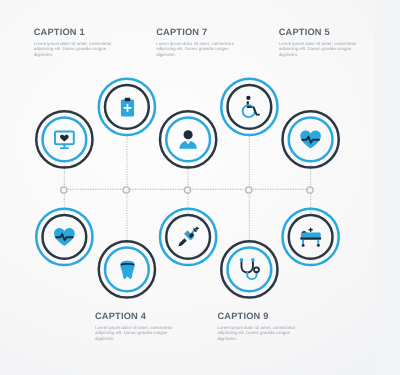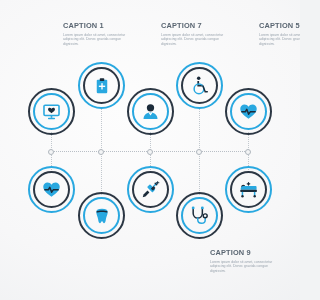--- a/index.html
+++ b/index.html
@@ -7,21 +7,21 @@
     width:300px;height:300px;overflow:hidden;
     font-family:"Liberation Sans",sans-serif;
     background:#f2f3f4;
   }
   #stage{
     position:relative;width:300px;height:300px;
     background:
       radial-gradient(ellipse 150% 120% at 42% 38%, #fdfdfd 0%, #f7f7f8 42%, #eceef0 78%, #e4e6e9 100%);
   }
   
-  .cap{position:absolute;margin-left:36px;}
+  .cap{position:absolute;}
   .cap .cap-title{
     font-size:7.4px;font-weight:700;letter-spacing:0.15px;
     color:#5a6672;line-height:9px;margin:0 0 2.5px 0;
     white-space:nowrap;
   }
   .cap .cap-body{
     font-size:3.5px;line-height:4.6px;color:#9aa4ae;
     width:66px;margin:0;
   }
   
@@ -67,20 +67,24 @@
   </div>
   <div class="cap" style="left:125px;top:21px;">
     <p class="cap-title">CAPTION 7</p>
     <p class="cap-body">Lorem ipsum dolor sit amet, consectetur adipiscing elit. Donec gravida congue dignissim.</p>
   </div>
   <div class="cap" style="left:223px;top:21px;">
     <p class="cap-title">CAPTION 5</p>
     <p class="cap-body">Lorem ipsum dolor sit amet, consectetur adipiscing elit. Donec gravida congue dignissim.</p>
   </div>
 
+  <div class="cap" style="left:76px;top:248px;">
+    <p class="cap-title">CAPTION 4</p>
+    <p class="cap-body">Lorem ipsum dolor sit amet, consectetur adipiscing elit. Donec gravida congue dignissim.</p>
+  </div>
   <div class="cap" style="left:174px;top:248px;">
     <p class="cap-title">CAPTION 9</p>
     <p class="cap-body">Lorem ipsum dolor sit amet, consectetur adipiscing elit. Donec gravida congue dignissim.</p>
   </div>
 
   <div class="axis"></div>
 
   <div class="stem" style="left:51px;top:132px;height:20px;"></div>
   <div class="stem" style="left:51px;top:152px;height:18px;"></div>
 

